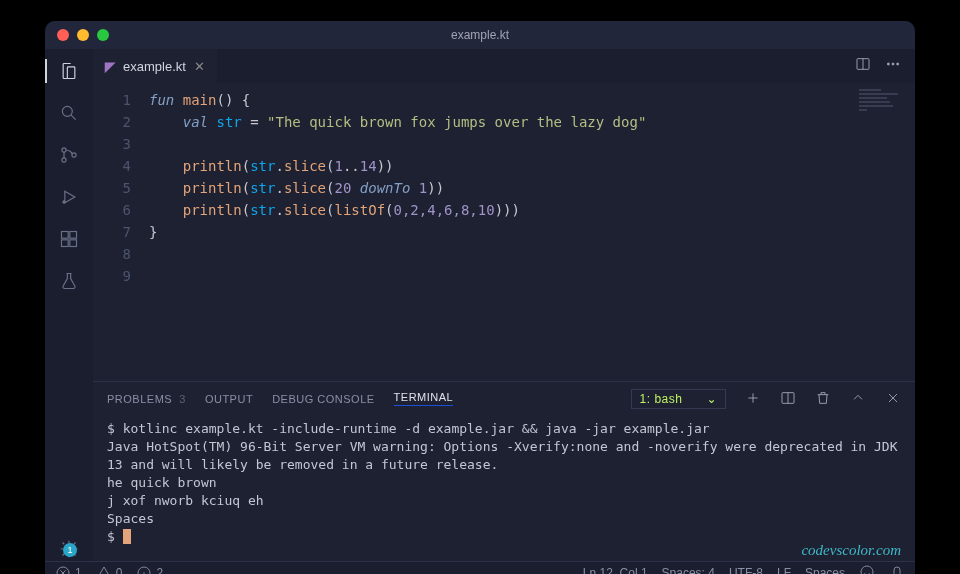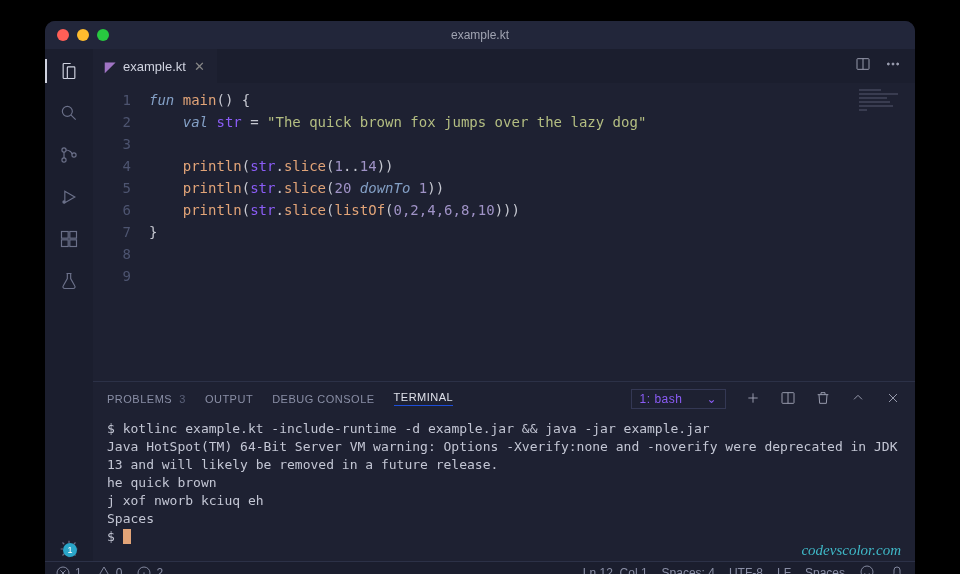--- a/index.html
+++ b/index.html
@@ -22,29 +22,29 @@
 .tab .kfile { color: #a074c4; font-weight: bold; }
 .tab .close { color: #888; cursor: pointer; }
 .tabs .flex { flex: 1; }
 .tabs .act { display: flex; align-items: center; gap: 14px; padding-right: 14px; color: #9fa3b5; }
 .editor { flex: 1; display: flex; font-family: Menlo, Consolas, monospace; font-size: 14px; line-height: 22px; position: relative; overflow: hidden; }
 .gutter { width: 56px; text-align: right; color: #4d5470; padding: 6px 18px 6px 6px; user-select: none; }
 .code { flex: 1; padding: 6px 0; color: #c3c6d4; white-space: pre; }
 .minimap { position: absolute; right: 0; top: 6px; width: 56px; height: 40px; opacity: 0.35; }
 .minimap .ml { height: 2px; margin-bottom: 2px; background: #6b7089; }
 .kw { color: #84a0c6; font-style: italic; } .fn { color: #e2a478; }
-.str { color: #b4be82; } .num { color: #a093c7; } .id { color: #8b5cf6; }
+.str { color: #b4be82; } .num { color: #a093c7; } .id { color: #0ea5e9; }
 .op { color: #c6c8d1; } .pn { color: #c6c8d1; }
 .panel { height: 180px; border-top: 1px solid #2c3147; display: flex; flex-direction: column; }
 .panel-tabs { height: 34px; display: flex; align-items: center; gap: 19px; padding: 0 14px; color: #8a8fa6; font-size: 11px; letter-spacing: 0.5px; }
 .panel-tabs .pt { cursor: pointer; text-transform: uppercase; }
 .panel-tabs .pt.active { color: #dfe1ea; border-bottom: 1px solid #1d4ed8; padding-bottom: 2px; }
 .panel-tabs .cnt { color: #5a6078; }
 .panel-tabs .flex { flex: 1; }
-.panel-tabs .sel { display: flex; align-items: center; gap: 24px; color: #8b5cf6; font-size: 12px; border: 1px solid #343854; padding: 2px 8px; border-radius: 0; }
+.panel-tabs .sel { display: flex; align-items: center; gap: 24px; color: #bef264; font-size: 12px; border: 1px solid #343854; padding: 2px 8px; border-radius: 0; }
 .panel-tabs .picon { color: #9fa3b5; cursor: pointer; }
 .term { flex: 1; padding: 4px 14px; font-family: Menlo, Consolas, monospace; font-size: 13px; line-height: 18px; color: #c3c6d4; white-space: pre-wrap; word-break: break-all; overflow: hidden; position: relative; }
 .cursor { display: inline-block; width: 8px; height: 15px; background: #e2a478; vertical-align: text-bottom; }
 .watermark { position: absolute; right: 14px; bottom: 2px; color: #3fb8c7; font-style: italic; font-family: Georgia, serif; font-size: 15px; }
 .status { height: 24px; background: #1b1e2e; border-top: 1px solid #2c3147; display: flex; align-items: center; color: #8a8fa6; font-size: 12px; padding: 0 10px; gap: 14px; }
 .status .flex { flex: 1; }
 .status .grp { display: flex; align-items: center; gap: 4px; }
 svg { width: 20px; height: 20px; stroke: currentColor; fill: none; stroke-width: 1.4; }
 .sm svg { width: 16px; height: 16px; }
 </style>
@@ -178,21 +178,21 @@
                 <path d="M4 7h16M9 7V4h6v3M6 7l1 13h10l1-13"></path>
               </svg></span>
           <span class="picon"><svg viewBox="0 0 24 24">
                 <path d="m6 14 6-6 6 6"></path>
               </svg></span>
           <span class="picon"><svg viewBox="0 0 24 24">
                 <path d="m6 6 12 12M18 6 6 18"></path>
               </svg></span>
         </div>
         <div class="term"><span>$ </span><span>kotlinc example.kt -include-runtime -d example.jar &amp;&amp; java -jar example.jar</span>
-<span>Java HotSpot(TM) 64-Bit Server VM warning: Options -Xverify:none and -noverify were deprecated in JDK 13 and will likely be removed in a future release.</span>
+<span>Java HotSpot(TM) 96-Bit Server VM warning: Options -Xverify:none and -noverify were deprecated in JDK 13 and will likely be removed in a future release.</span>
 <span>he quick brown</span>
 <span>j xof nworb kciuq eh</span>
 <span>Spaces</span>
 <span>$ </span><span class="cursor"></span>
           <span class="watermark">codevscolor.com</span>
         </div>
       </div>
     </div>
   </div>
 

